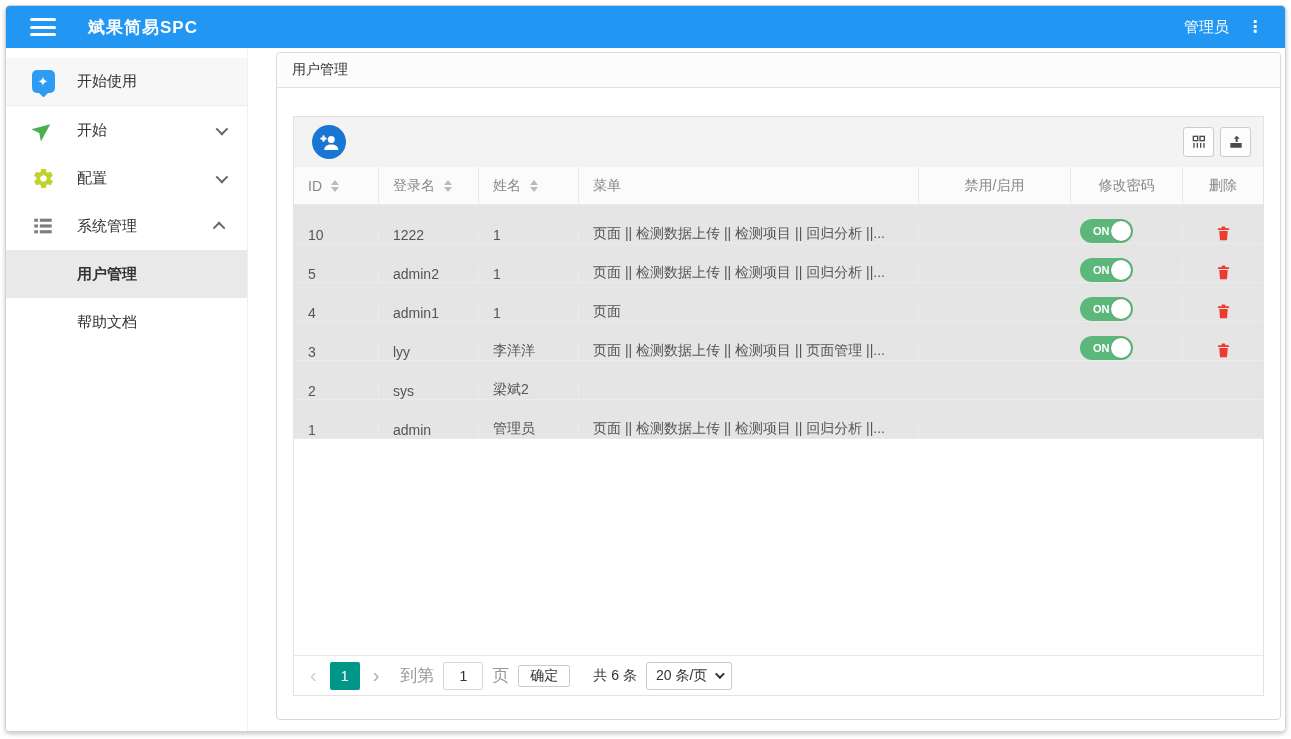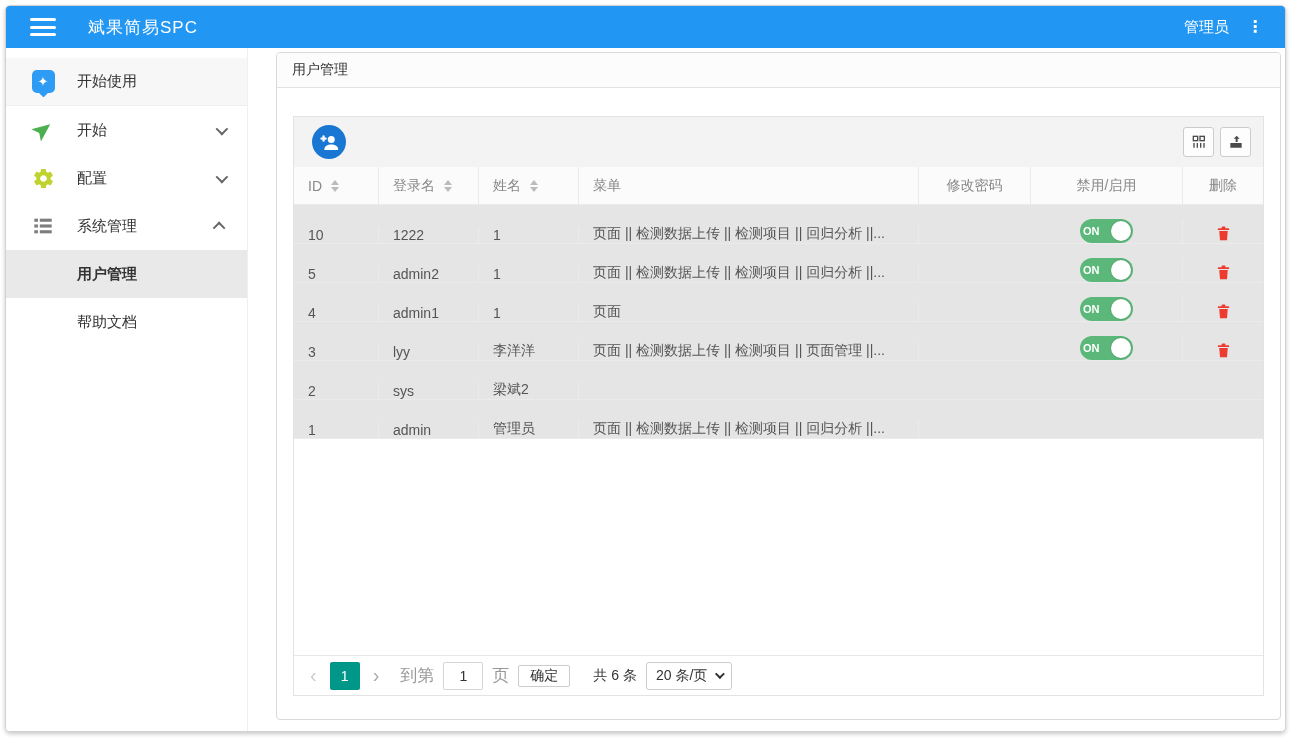--- a/index.html
+++ b/index.html
@@ -5,21 +5,21 @@
   * { margin:0; padding:0; box-sizing:border-box; }
   html,body { width:1291px; height:739px; background:#fff; font-family:"Liberation Sans","DejaVu Sans",sans-serif; }
   .app-frame { position:absolute; left:5px; top:5px; right:5px; bottom:7px;
     border:1px solid #d2d2d2; border-radius:5px; overflow:hidden; background:#fff;
     box-shadow:0 2px 4px rgba(0,0,0,.22); }
 
   
   .topbar { height:42px; background:#2196f3; display:flex; align-items:center; padding:0 18px; color:#fff; }
   .hamburger { width:26px; height:18px; display:flex; flex-direction:column; justify-content:space-between; cursor:pointer; margin-left:6px; }
   .hamburger span { display:block; height:3px; border-radius:2px; background:#fff; }
-  .app-title { margin-left:32px; font-size:17px; font-weight:normal; letter-spacing:1px; }
+  .app-title { margin-left:32px; font-size:17px; font-weight:bold; letter-spacing:1px; }
   .topbar-right { margin-left:auto; display:flex; align-items:center; gap:14px; }
   .user-label { font-size:15px; }
   .kebab { font-size:16px; font-weight:bold; line-height:1; cursor:pointer; padding:2px 4px; }
 
   
   .body-wrap { display:flex; height:calc(100% - 42px); background:#fff; }
 
   
   .sidebar { width:242px; flex:0 0 242px; background:#fff; border-right:1px solid #f0f0f0; padding-top:10px; }
   .side-item { height:48px; display:flex; align-items:center; padding:0 22px 0 24px; font-size:15px; color:#333; cursor:pointer; }
@@ -60,21 +60,21 @@
   .c-pass { width:112px; flex:0 0 112px; justify-content:center; }
   .c-enable { width:152px; flex:0 0 152px; justify-content:center; }
   .c-del { width:80px; flex:0 0 80px; justify-content:center; }
 
   .sorter { display:inline-flex; flex-direction:column; gap:2px; margin-left:9px; }
   .sorter i { width:0; height:0; border-left:4px solid transparent; border-right:4px solid transparent; }
   .sorter .up { border-bottom:5px solid #bbb; }
   .sorter .dn { border-top:5px solid #bbb; }
 
   .toggle { width:53px; height:24px; border-radius:13px; background:#5cb87a; display:flex; align-items:center; cursor:pointer; position:relative; }
-  .toggle-label { color:#fff; font-size:11px; font-weight:bold; margin-left:3px; }
+  .toggle-label { color:#fff; font-size:11px; font-weight:bold; margin-left:13px; }
   .knob { position:absolute; right:2px; width:20px; height:20px; border-radius:50%; background:#fff; box-shadow:0 0 2px rgba(0,0,0,.25); }
 
   .trash-btn { cursor:pointer; display:flex; }
 
   .filler { flex:1; background:#fff; }
 
   
   .pager { height:40px; border-top:1px solid #e8e8e8; display:flex; align-items:center; padding-left:12px; gap:9px; color:#999; }
   .pg-prev { font-size:20px; color:#ccc; cursor:default; padding:0 4px; }
   .pg-next { font-size:20px; color:#aaa; cursor:pointer; padding:0 4px; }
@@ -206,22 +206,22 @@
                   </span>
               </div>
               <div class="td c-name">
                 <span>姓名</span>
                 <span class="sorter">
                     <i class="up"></i>
                     <i class="dn"></i>
                   </span>
               </div>
               <div class="td c-menu">菜单</div>
+              <div class="td c-enable">禁用/启用</div>
               <div class="td c-pass">修改密码</div>
-              <div class="td c-enable">禁用/启用</div>
               <div class="td c-del">删除</div>
             </div>
 
             <div class="tr trow">
               <div class="td c-id">10</div>
               <div class="td c-login">1222</div>
               <div class="td c-name">1</div>
               <div class="td c-menu">页面 || 检测数据上传 || 检测项目 || 回归分析 ||...</div>
               <div class="td c-pass"></div>
               <div class="td c-enable">

